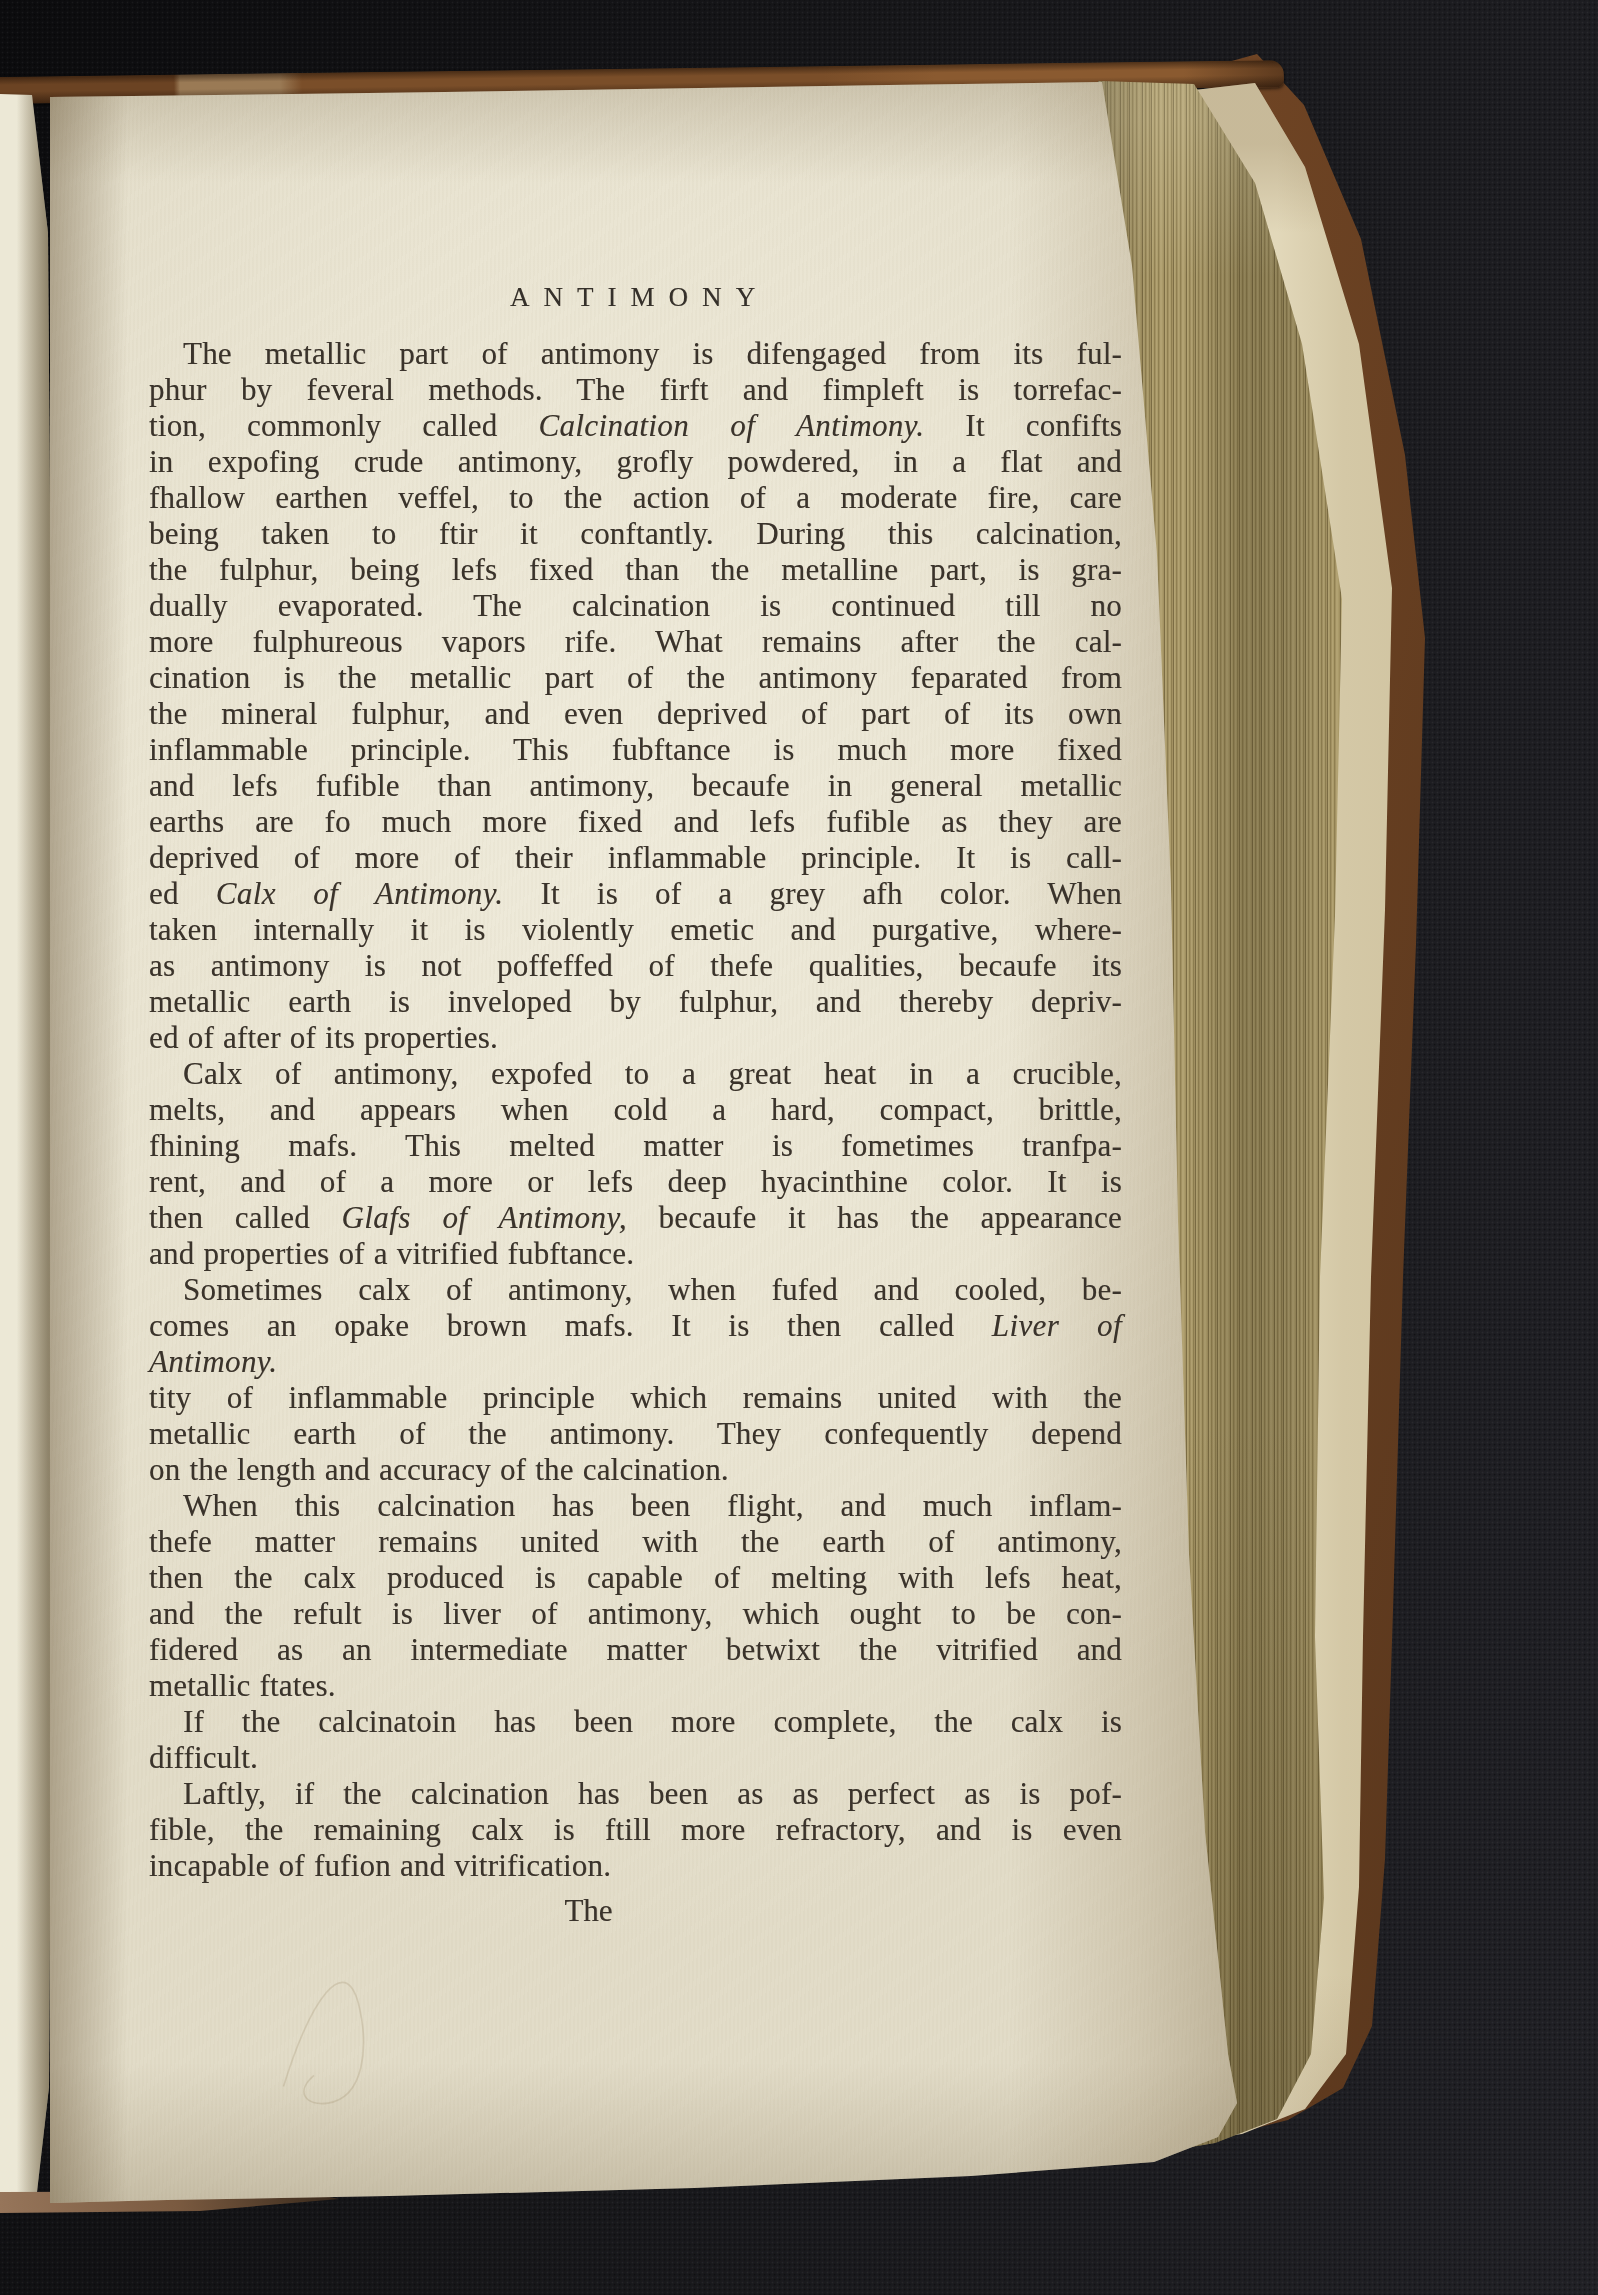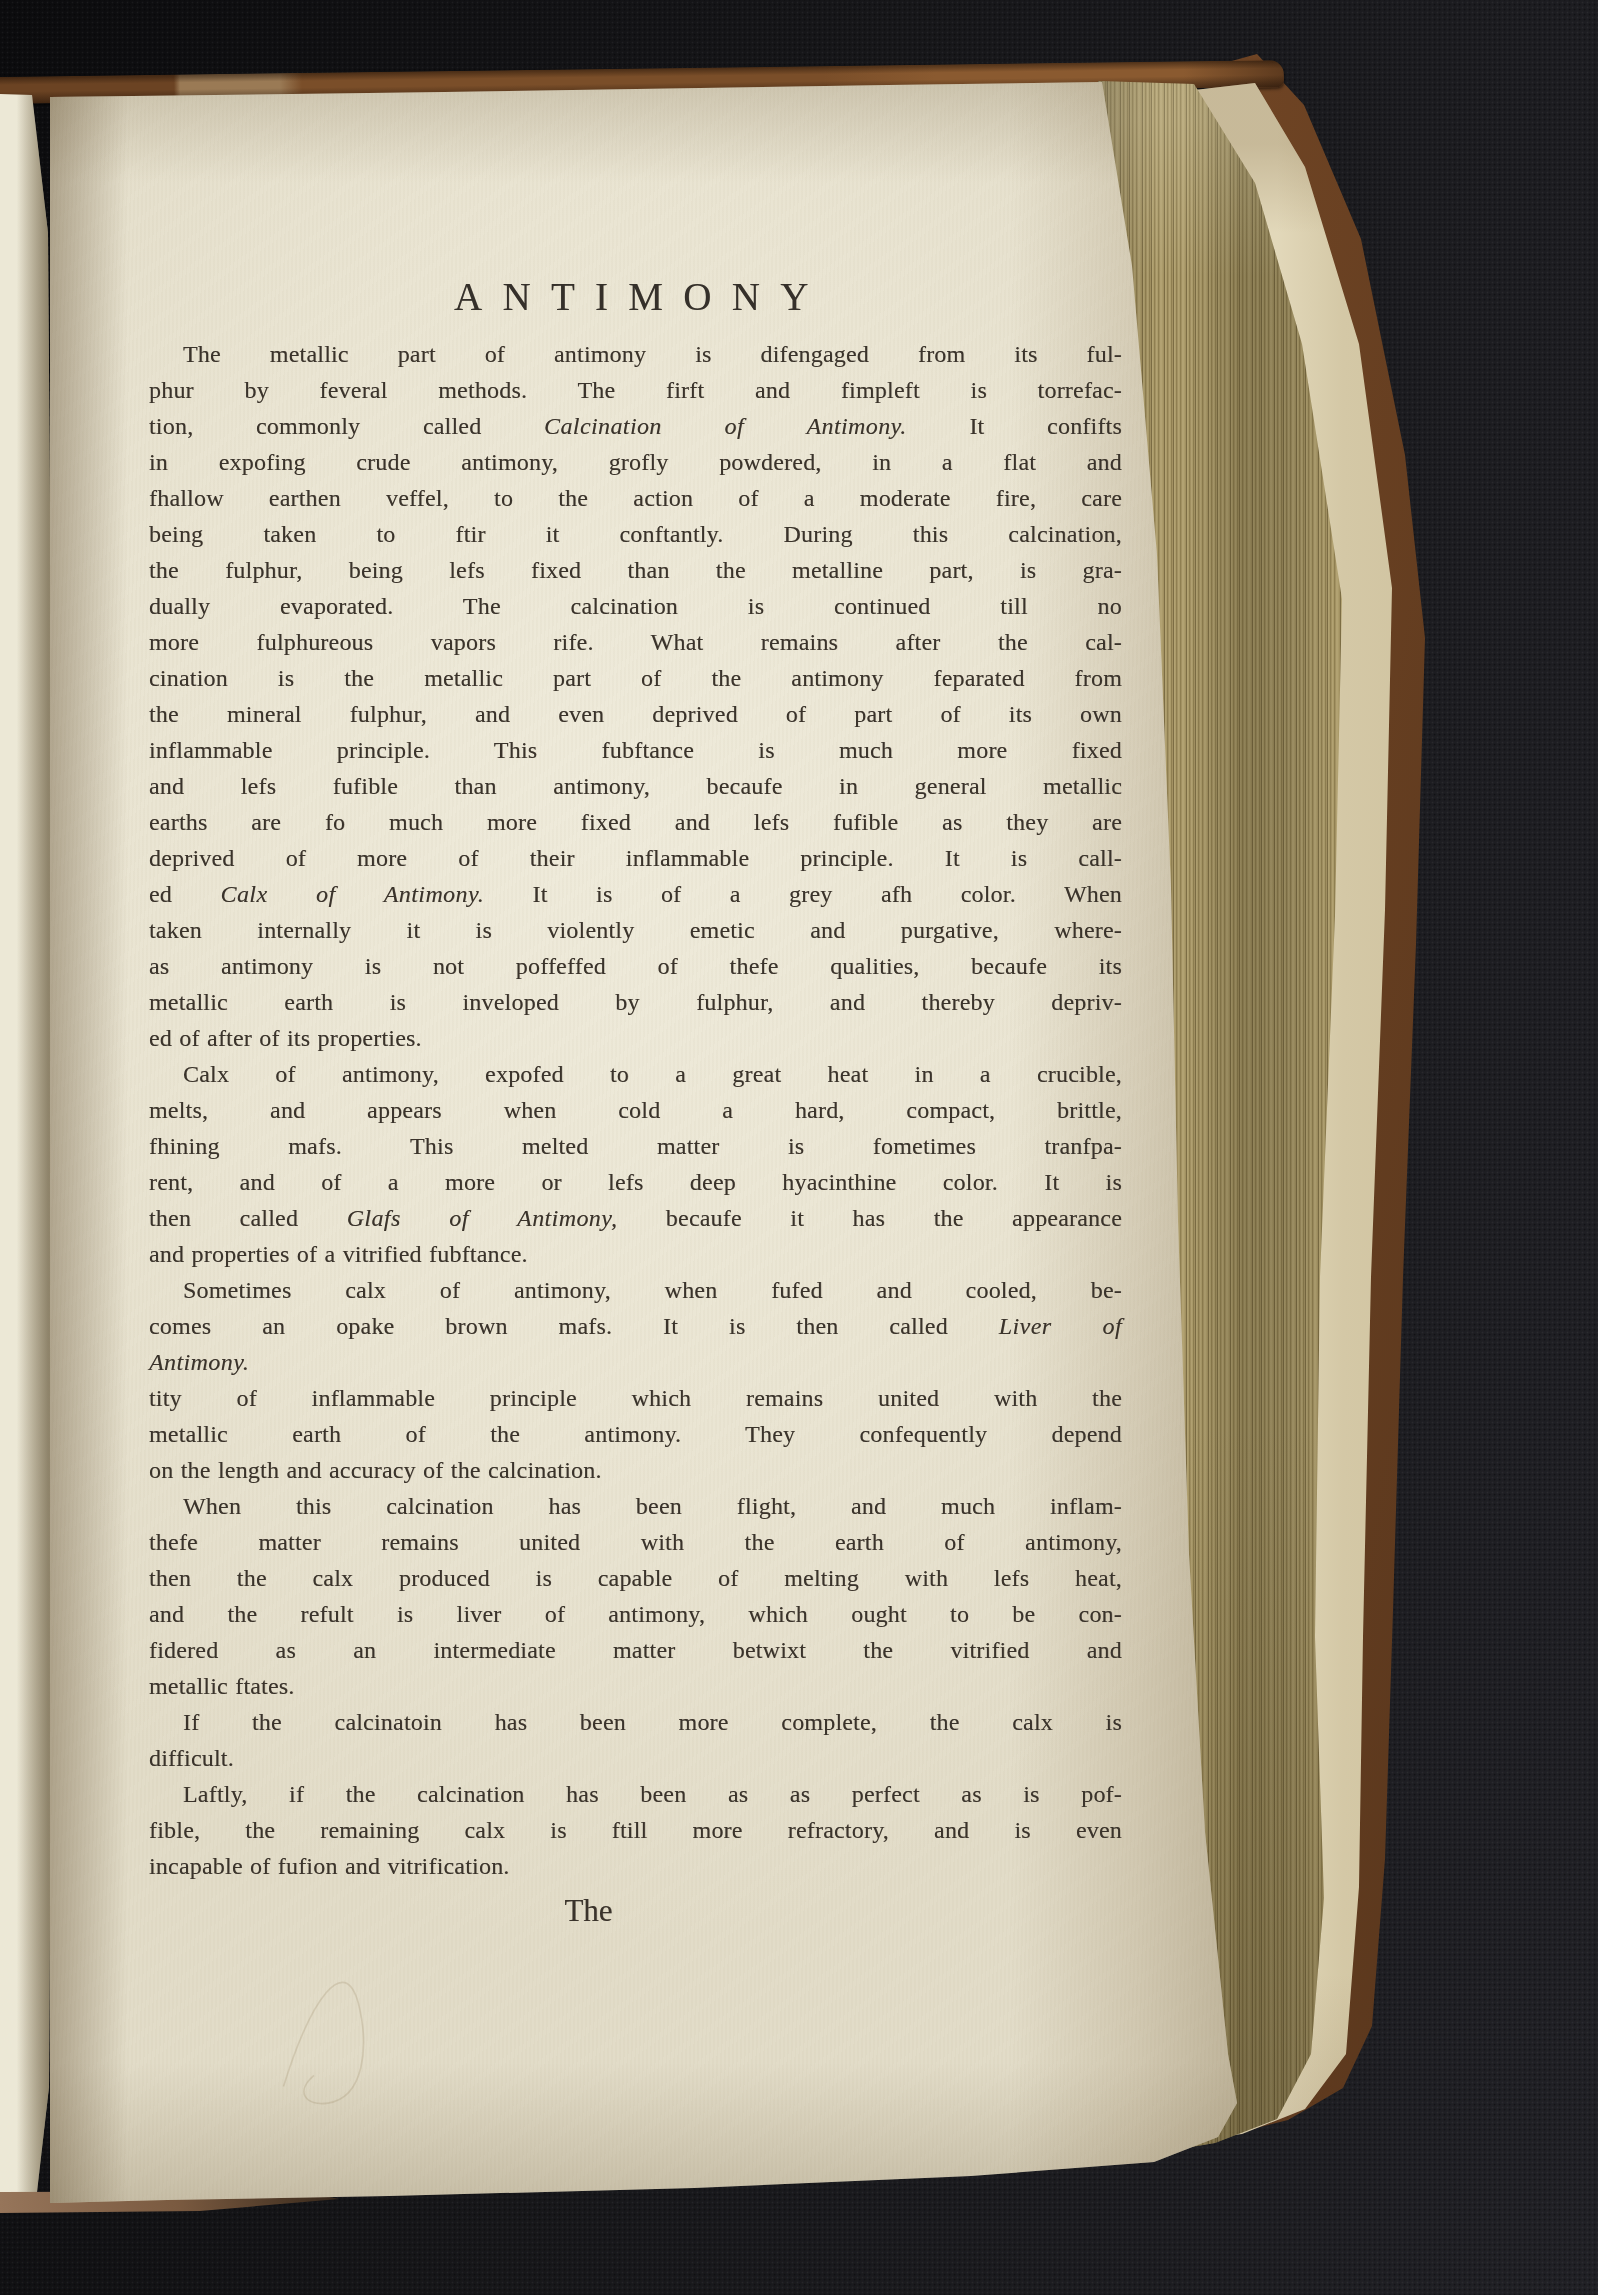--- a/index.html
+++ b/index.html
@@ -71,24 +71,24 @@
       radial-gradient(833px 1110px at 611px 833px,#efebdb 0%,#eae5d3 55%,#e2dcc8 100%);
   }
 
   
   .text-block{
     position:absolute;left:149px;top:276px;width:973px;
     color:#3a332b;
     text-shadow:0.3px 0.4px 0.5px rgba(58,48,38,.4);
   }
   .page-title{
-    font-size:39px;line-height:42px;letter-spacing:0.52em;padding-left:0.3em;
+    font-size:27px;line-height:42px;letter-spacing:0.52em;padding-left:0.3em;
     text-align:center;color:#35302a;margin:0 0 18px 0;font-weight:normal;
   }
-  .line{font-size:24px;line-height:36px;text-align:justify;text-align-last:justify;word-spacing:1.1px;letter-spacing:0.2px;}
+  .line{font-size:31px;line-height:36px;text-align:justify;text-align-last:justify;word-spacing:1.1px;letter-spacing:0.2px;}
   .line.in{text-indent:34px;}
   .line.nj{text-align-last:left;}
   .line em{font-style:italic;letter-spacing:0.4px;margin-top:32px;}
   .catchword{font-size:31px;line-height:36px;text-align:center;padding-right:94px;margin-top:9px;}
 
   .pencil-mark{position:absolute;left:261px;top:1920px;opacity:.5;}
 </style>
 </head>
 <body>
 

